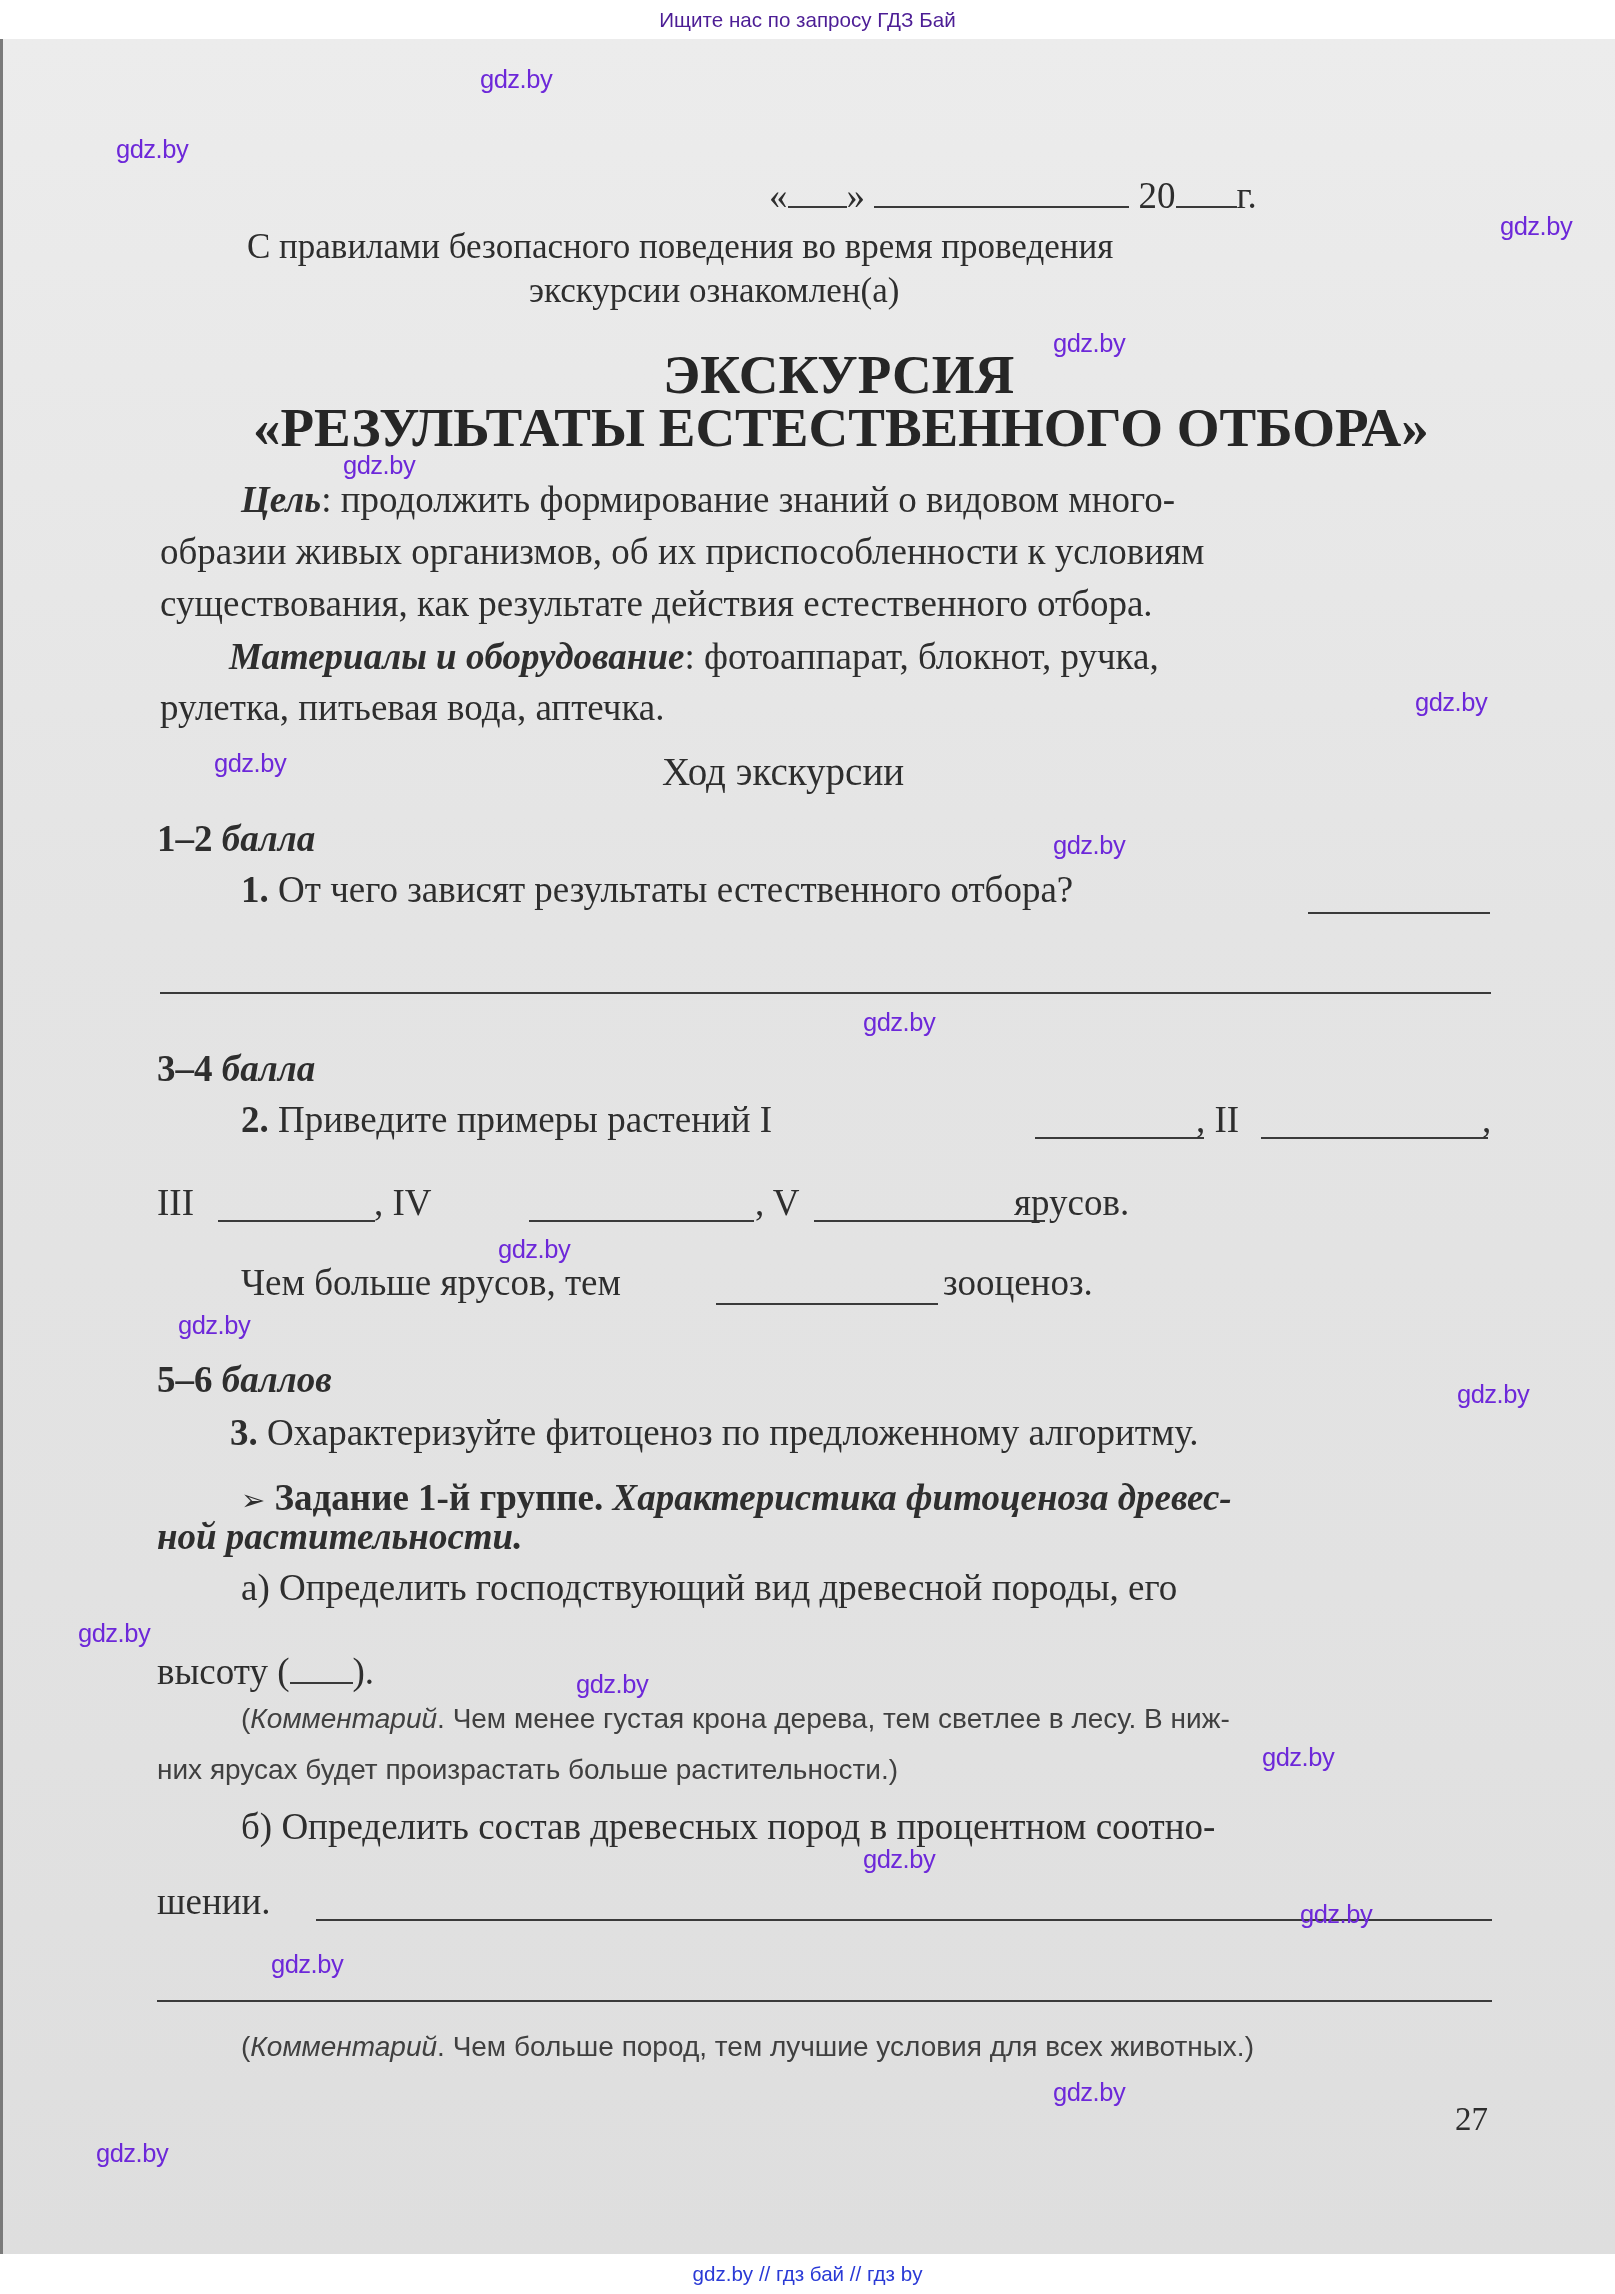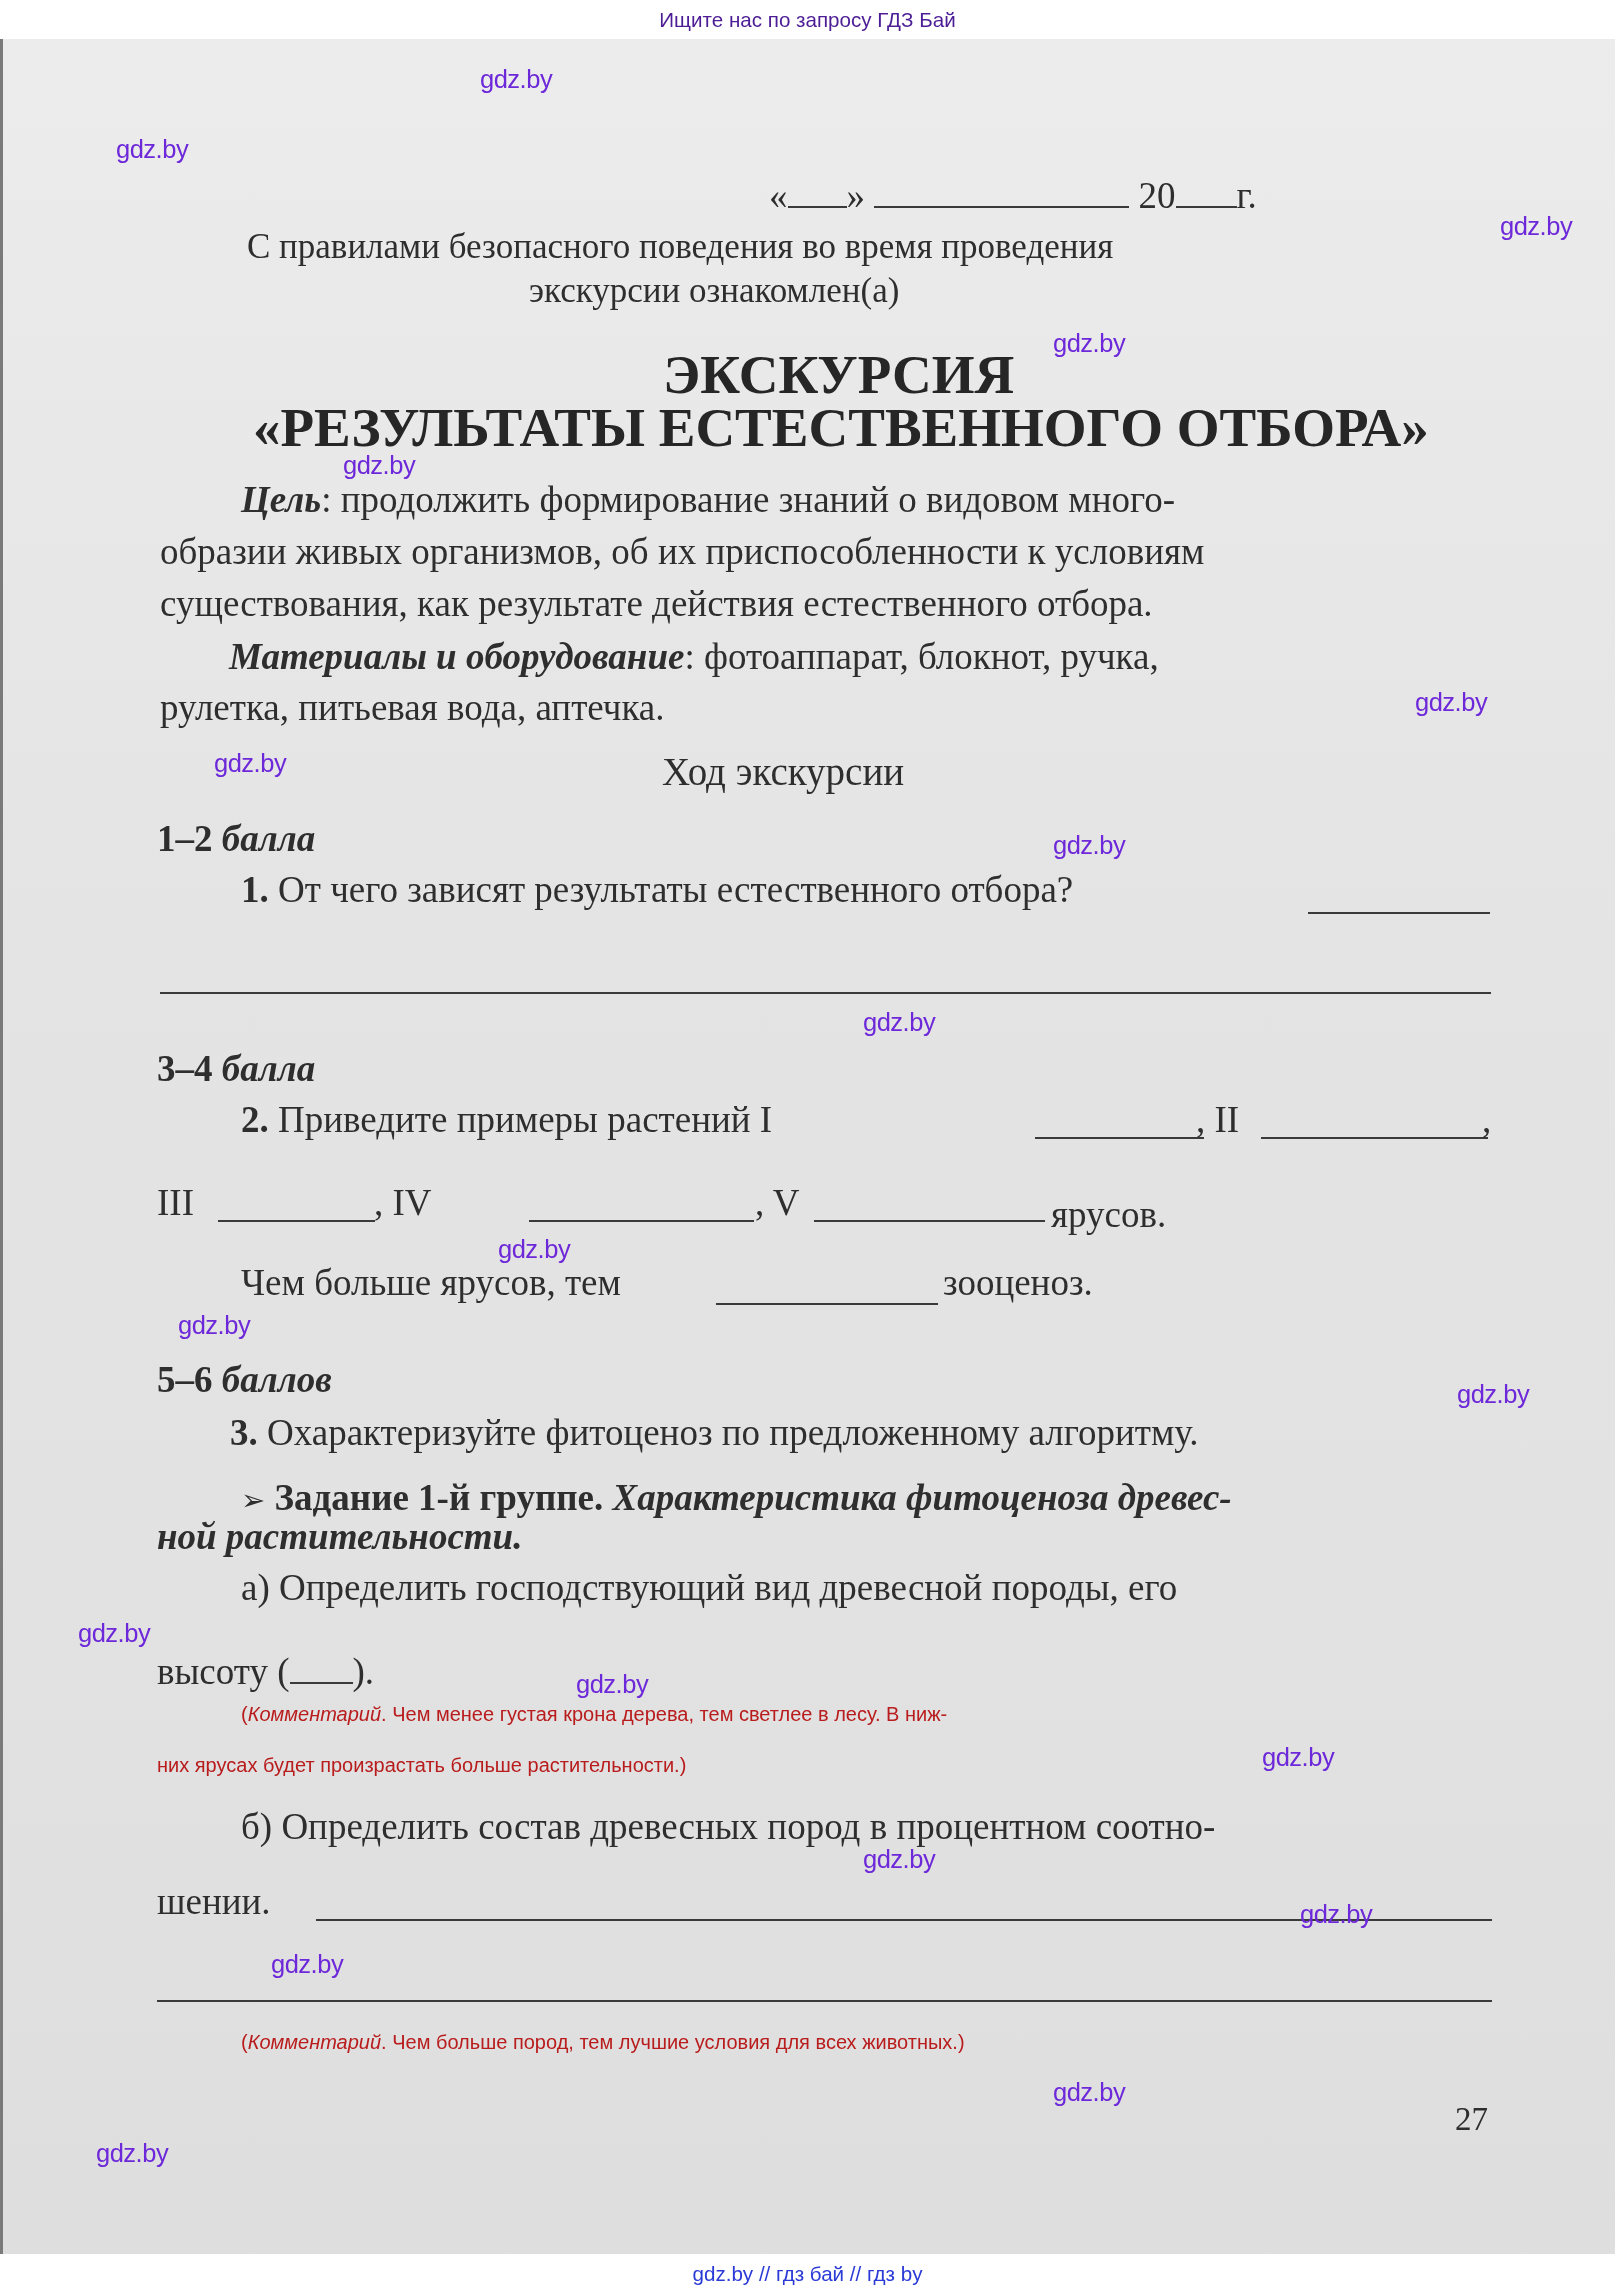--- a/index.html
+++ b/index.html
@@ -28,21 +28,21 @@
   .wm {
     position:absolute; font-family:"Liberation Sans", sans-serif;
     font-size:25.5px; color:#6d28d9; letter-spacing:-0.5px;
   }
   .t { position:absolute; white-space:nowrap; font-size:37px; color:#2e2e2e; }
   .line { position:absolute; height:2px; background:#3a3a3a; }
   .h1 { font-weight:bold; font-size:55px; color:#262626; }
   .sect { font-weight:bold; font-size:37px; }
   .sect i { font-style:italic; }
   .bi { font-weight:bold; font-style:italic; }
-  .comment { font-family:"Liberation Sans", sans-serif; font-size:20px; color:#b91c1c; }
+  .comment { font-family:"Liberation Sans", sans-serif; font-size:28px; color:#404040; }
   .comment i { font-style:italic; }
   .blank { display:inline-block; border-bottom:2px solid #3a3a3a; height:33px; vertical-align:baseline; }
 </style>
 </head>
 <body>
 
 <div class="top-banner">Ищите нас по запросу ГДЗ Бай</div>
 
 <div class="page"></div>
 
@@ -90,21 +90,21 @@
 <div class="t" style="left:1196px;top:1098px;">, II</div>
 <div class="line" style="left:1261px;top:1137px;width:227px;"></div>
 <div class="t" style="left:1482px;top:1098px;">,</div>
 
 <div class="t" style="left:157px;top:1181px;">III</div>
 <div class="line" style="left:218px;top:1220px;width:157px;"></div>
 <div class="t" style="left:374px;top:1181px;">, IV</div>
 <div class="line" style="left:529px;top:1220px;width:225px;"></div>
 <div class="t" style="left:755px;top:1181px;">, V</div>
 <div class="line" style="left:814px;top:1220px;width:231px;"></div>
-<div class="t" style="left:1051px;top:1181px;margin-top:12px;">ярусов.</div>
+<div class="t" style="left:1014px;top:1181px;">ярусов.</div>
 
 <div class="t" style="left:241px;top:1261px;">Чем больше ярусов, тем</div>
 <div class="line" style="left:716px;top:1303px;width:222px;"></div>
 <div class="t" style="left:943px;top:1261px;">зооценоз.</div>
 
 <div class="t sect" style="left:157px;top:1358px;">
   <span>5–6</span> <i>баллов</i>
 </div>
 <div class="t" style="left:230px;top:1411px;">
   <b>3.</b> <span>Охарактеризуйте фитоценоз по предложенному алгоритму.</span>

